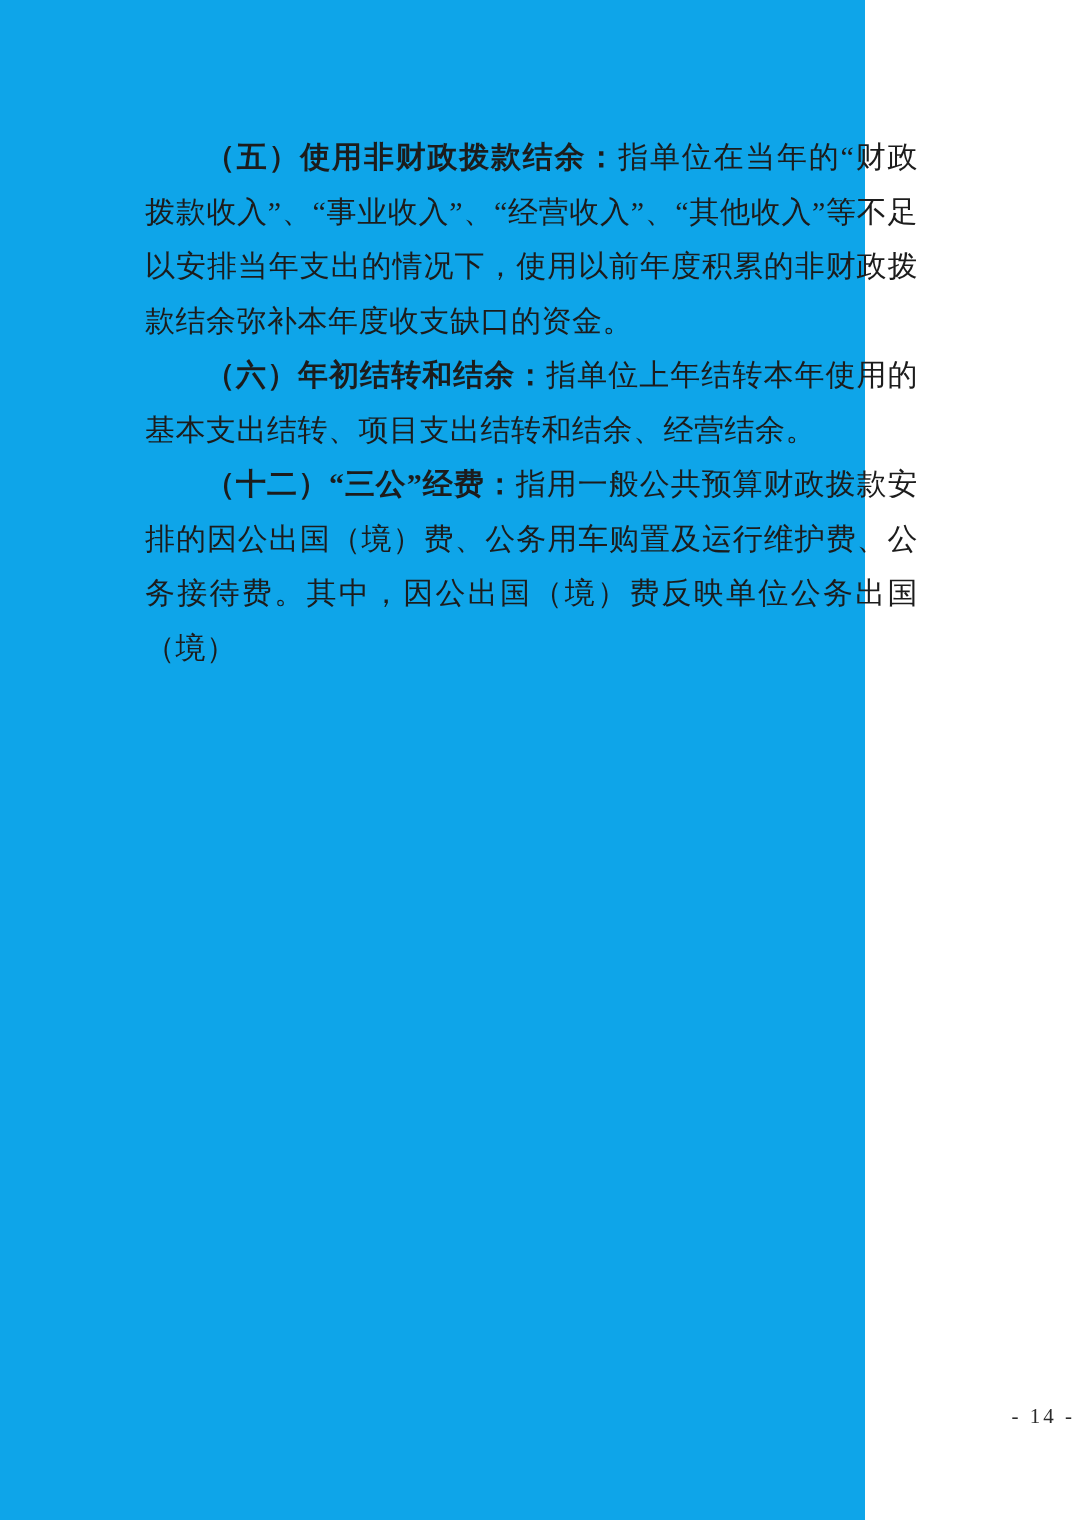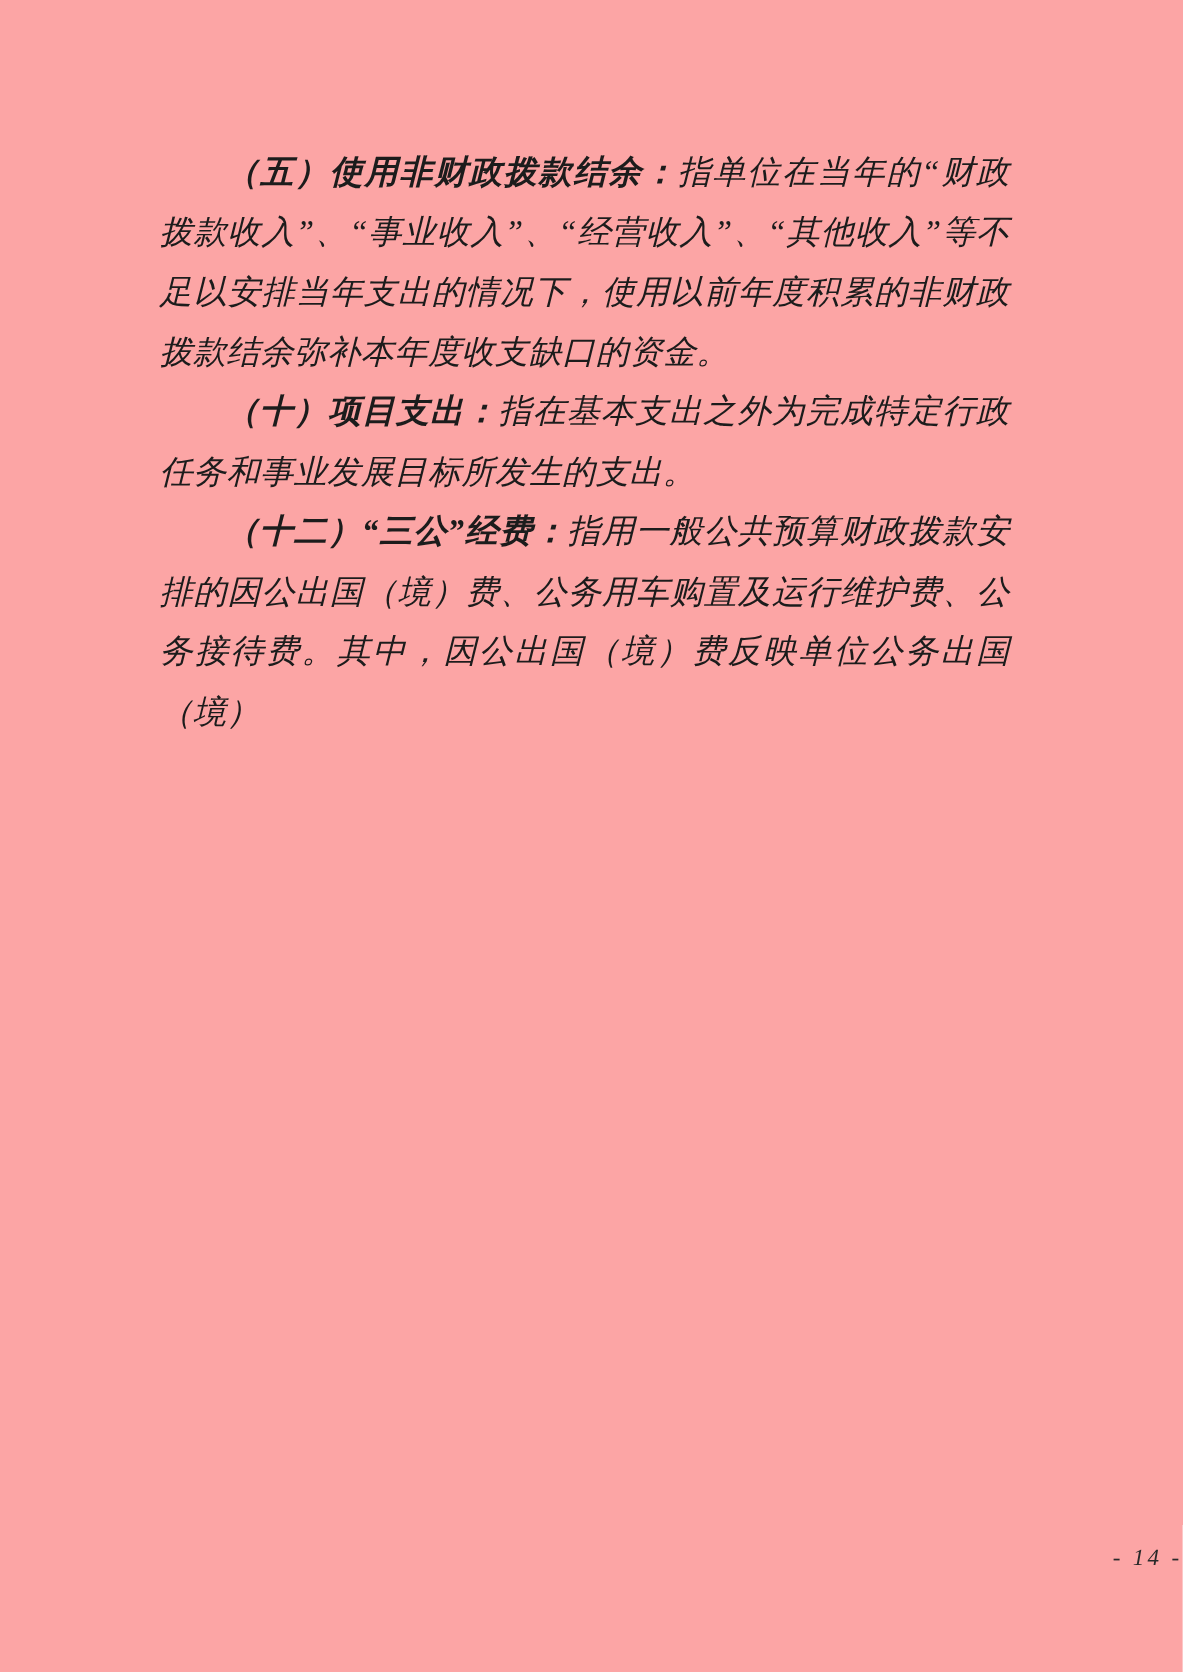--- a/index.html
+++ b/index.html
@@ -12,24 +12,23 @@
     height: 1520px;
     position: relative;
     overflow: hidden;
     font-family: "Liberation Serif", "DejaVu Serif", serif;
     color: #1c1c1c;
   }
   .page {
     position: absolute;
     top: 0;
     left: 0;
-    width: 1075px;
+    width: 865px;
     height: 1520px;
-    background: #fca5a5;
-    font-style: italic;
+    background: #0ea5e9;
   }
   .content {
     position: absolute;
     top: 130px;
     left: 145px;
     width: 773px;
   }
   .para {
     margin: 0;
     font-size: 30px;
@@ -55,25 +54,25 @@
   }
 </style>
 </head>
 <body>
 
 <div class="page">
   <div class="content">
 
     <p class="para"><span class="lead">（五）使用非财政拨款结余：</span><span class="body-text">指单位在当年的“财政拨款收入”、“事业收入”、“经营收入”、“其他收入”等不足以安排当年支出的情况下，使用以前年度积累的非财政拨款结余弥补本年度收支缺口的资金。</span></p>
 
+    <p class="para"><span class="lead">（六）年初结转和结余：</span><span class="body-text">指单位上年结转本年使用的基本支出结转、项目支出结转和结余、经营结余。</span></p>
 
 
 
 
-    <p class="para"><span class="lead">（十）项目支出：</span><span class="body-text">指在基本支出之外为完成特定行政任务和事业发展目标所发生的支出。</span></p>
 
 
     <p class="para"><span class="lead">（十二）“三公”经费：</span><span class="body-text">指用一般公共预算财政拨款安排的因公出国（境）费、公务用车购置及运行维护费、公务接待费。其中，因公出国（境）费反映单位公务出国（境）</span></p>
 
   </div>
 
   <div class="footer">
     <span class="page-number">- 14 -</span>
   </div>
 </div>

